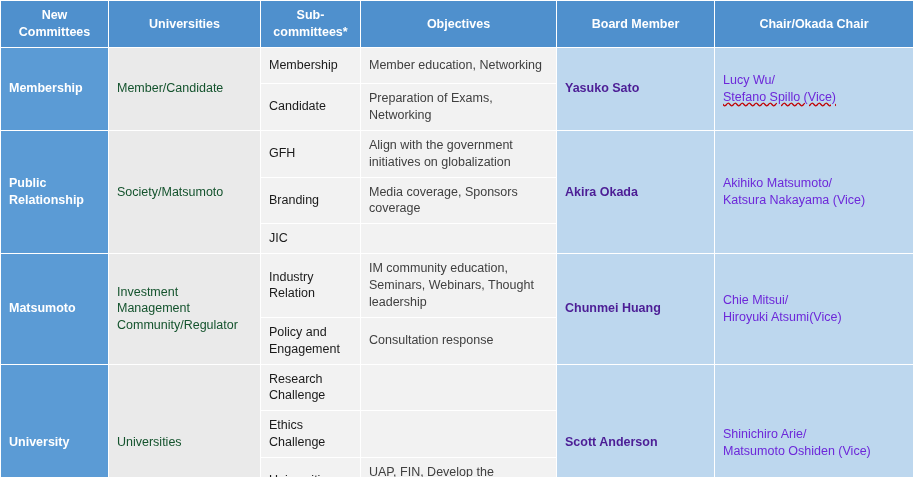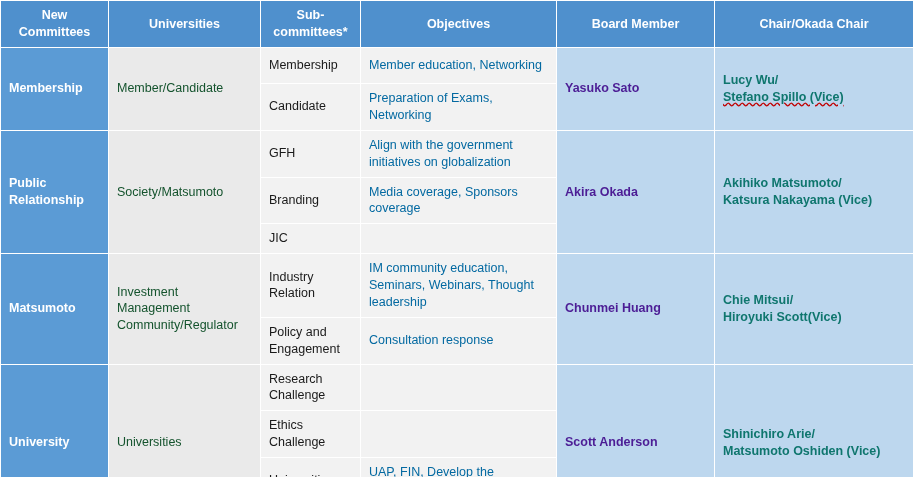--- a/index.html
+++ b/index.html
@@ -63,35 +63,35 @@
     padding-left: 10px;
   }
   td.sub-cell {
     background: #f2f2f2;
     color: #1a1a1a;
     font-size: 12.5px;
     padding-left: 9px;
   }
   td.obj-cell {
     background: #f2f2f2;
-    color: #0369a1;
+    color: #404040;
     font-size: 12.5px;
     padding-left: 9px;
   }
   td.board-cell {
     background: #bdd7ee;
     color: #4c1d95;
     font-weight: bold;
     font-size: 13px;
     padding-left: 10px;
   }
   td.chair-cell {
     background: #bdd7ee;
-    color: #0f766e;
-    font-weight: bold;
+    color: #6d28d9;
+    font-weight: normal;
     font-size: 13px;
     padding-left: 10px;
   }
   .chair-line { display: block; }
   .underline-wavy {
     text-decoration: underline;
     text-decoration-style: wavy;
     text-decoration-color: #c00000;
   }
 </style>
@@ -157,21 +157,21 @@
       </tr>
 
       <tr style="height:58px;">
         <td class="committee-cell" rowspan="2">Matsumoto</td>
         <td class="stake-cell" rowspan="2">Investment Management Community/Regulator</td>
         <td class="sub-cell">Industry Relation</td>
         <td class="obj-cell">IM community education, Seminars, Webinars, Thought leadership</td>
         <td class="board-cell" rowspan="2">Chunmei Huang</td>
         <td class="chair-cell" rowspan="2">
           <span class="chair-line">Chie Mitsui/</span>
-          <span class="chair-line">Hiroyuki  Scott(Vice)</span>
+          <span class="chair-line">Hiroyuki  Atsumi(Vice)</span>
         </td>
       </tr>
       <tr style="height:44px;">
         <td class="sub-cell">Policy and Engagement</td>
         <td class="obj-cell">Consultation response</td>
       </tr>
 
       <tr style="height:38px;">
         <td class="committee-cell" rowspan="3">University</td>
         <td class="stake-cell" rowspan="3">Universities</td>

